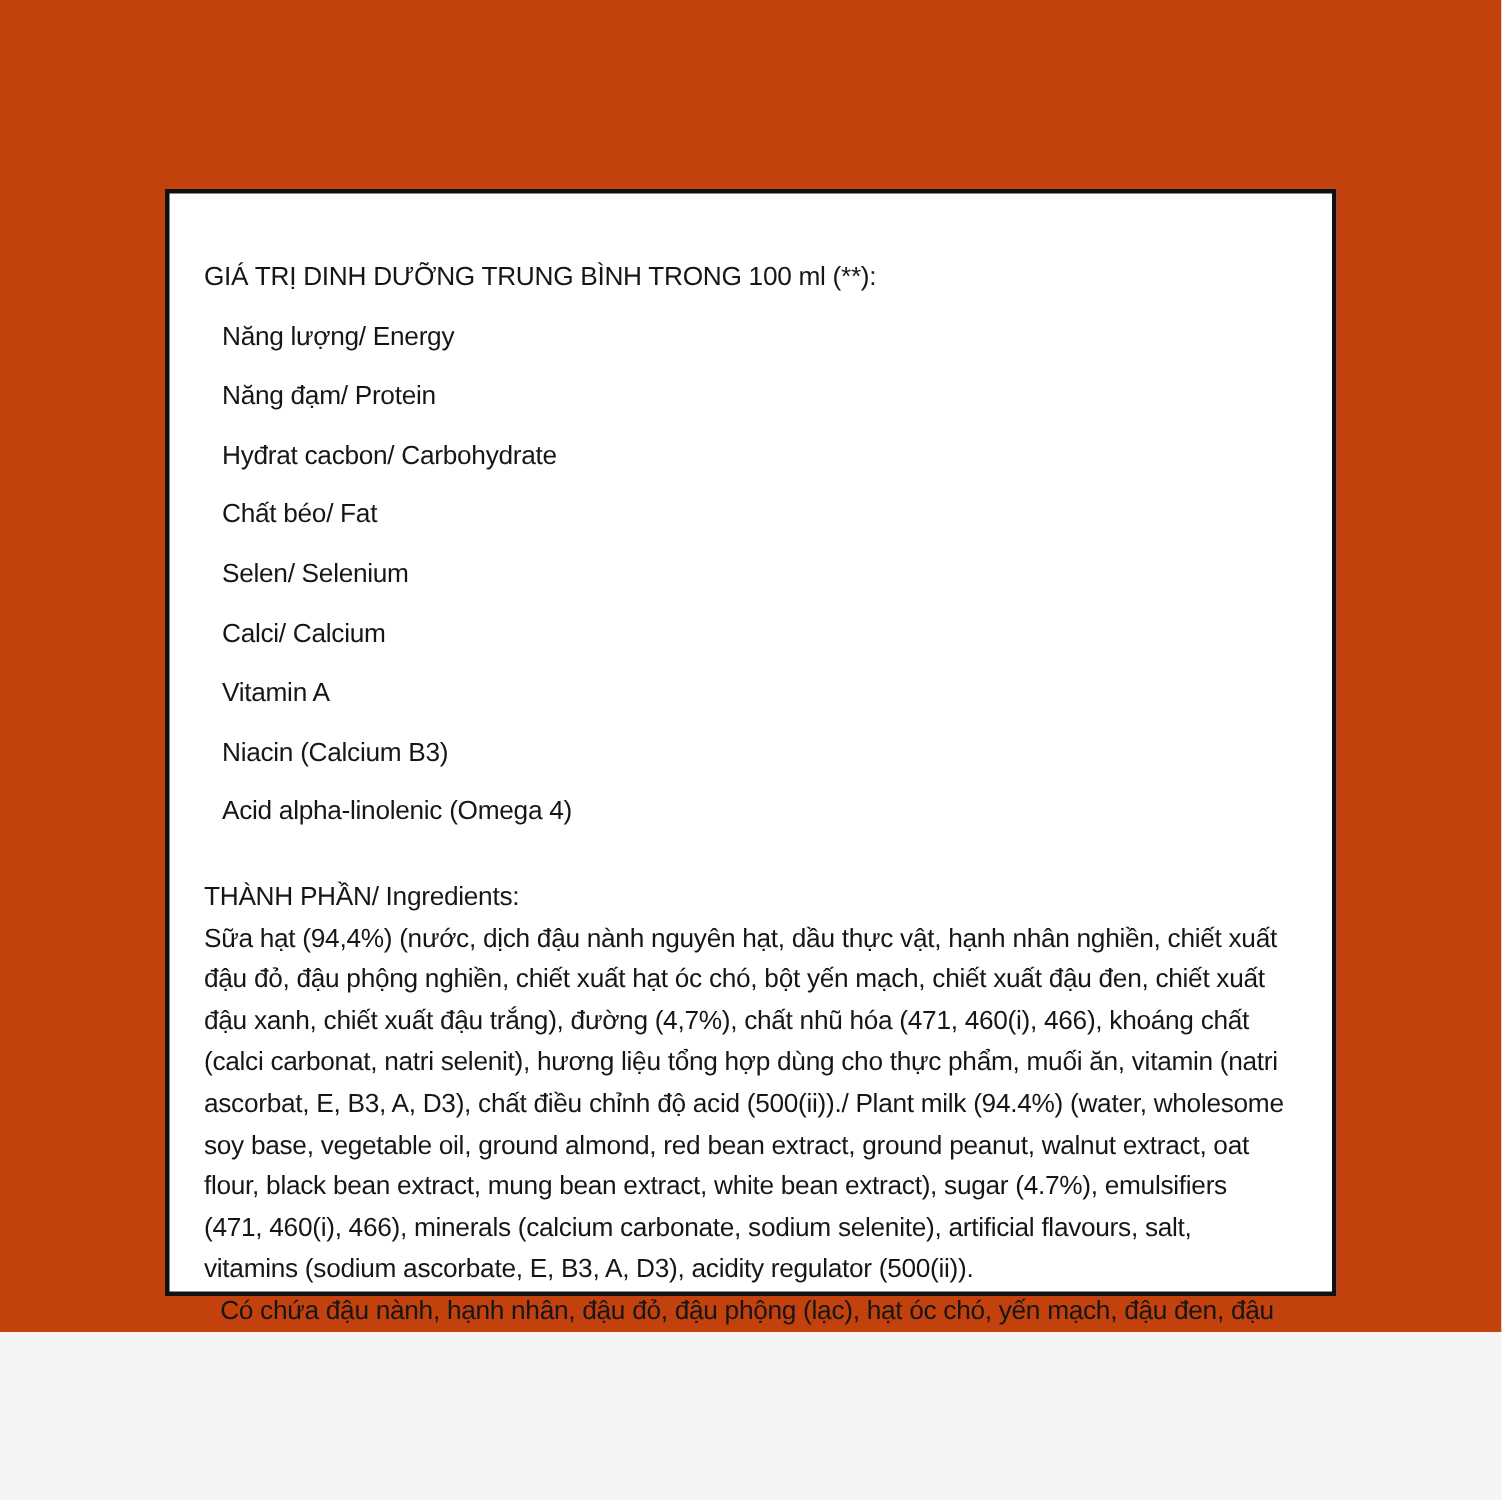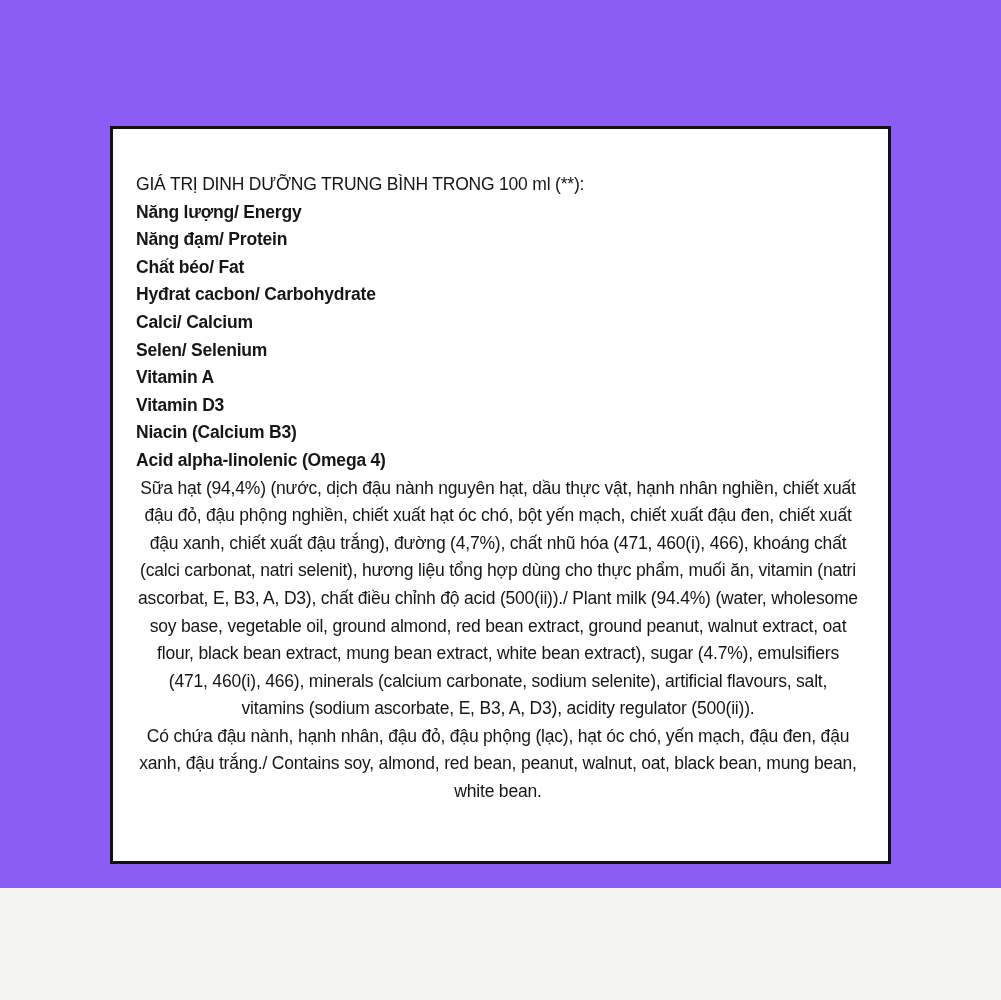--- a/index.html
+++ b/index.html
@@ -7,21 +7,21 @@
     padding: 0;
   }
   body {
     background: #f4f4f3;
     font-family: "Liberation Sans", sans-serif;
   }
   .page {
     position: relative;
     width: 1001px;
     height: 888px;
-    background: #8b5cf6;
+    background: #c2410c;
     overflow: hidden;
   }
   .label-panel {
     position: absolute;
     left: 110px;
     top: 126px;
     width: 781px;
     height: 738px;
     background: #ffffff;
     border: 3px solid #111111;
@@ -33,49 +33,48 @@
     font-size: 17.5px;
     line-height: 27.6px;
     letter-spacing: -0.2px;
     color: #161616;
     margin: 0;
   }
   .nutrition-title {
     margin-bottom: 0;
   }
   .nutrient-row {
-    margin: 0;
-    font-weight: bold;
+    margin: 12px;
   }
   .ingredients-heading {
     margin-top: 29px;
   }
   .ingredients-body {
-    text-align: center;
+    text-align: left;
   }
   .allergen-statement {
     text-align: center;
   }
 </style>
 </head>
 <body>
 
 <div class="page">
   <div class="label-panel">
 
     <p class="txt nutrition-title">GIÁ TRỊ DINH DƯỠNG TRUNG BÌNH TRONG 100 ml (**):</p>
 
     <p class="txt nutrient-row">Năng lượng/ Energy</p>
     <p class="txt nutrient-row">Năng đạm/ Protein</p>
+    <p class="txt nutrient-row">Hyđrat cacbon/ Carbohydrate</p>
     <p class="txt nutrient-row">Chất béo/ Fat</p>
-    <p class="txt nutrient-row">Hyđrat cacbon/ Carbohydrate</p>
+    <p class="txt nutrient-row">Selen/ Selenium</p>
     <p class="txt nutrient-row">Calci/ Calcium</p>
-    <p class="txt nutrient-row">Selen/ Selenium</p>
     <p class="txt nutrient-row">Vitamin A</p>
-    <p class="txt nutrient-row">Vitamin D3</p>
     <p class="txt nutrient-row">Niacin (Calcium B3)</p>
     <p class="txt nutrient-row">Acid alpha-linolenic (Omega 4)</p>
 
+    <p class="txt ingredients-heading">THÀNH PHẦN/ Ingredients:</p>
     <p class="txt ingredients-body">Sữa hạt (94,4%) (nước, dịch đậu nành nguyên hạt, dầu thực vật, hạnh nhân nghiền, chiết xuất đậu đỏ, đậu phộng nghiền, chiết xuất hạt óc chó, bột yến mạch, chiết xuất đậu đen, chiết xuất đậu xanh, chiết xuất đậu trắng), đường (4,7%), chất nhũ hóa (471, 460(i), 466), khoáng chất (calci carbonat, natri selenit), hương liệu tổng hợp dùng cho thực phẩm, muối ăn, vitamin (natri ascorbat, E, B3, A, D3), chất điều chỉnh độ acid (500(ii))./ Plant milk (94.4%) (water, wholesome soy base, vegetable oil, ground almond, red bean extract, ground peanut, walnut extract, oat flour, black bean extract, mung bean extract, white bean extract), sugar (4.7%), emulsifiers (471, 460(i), 466), minerals (calcium carbonate, sodium selenite), artificial flavours, salt, vitamins (sodium ascorbate, E, B3, A, D3), acidity regulator (500(ii)).</p>
     <p class="txt allergen-statement">Có chứa đậu nành, hạnh nhân, đậu đỏ, đậu phộng (lạc), hạt óc chó, yến mạch, đậu đen, đậu xanh, đậu trắng./ Contains soy, almond, red bean, peanut, walnut, oat, black bean, mung bean, white bean.</p>
 
   </div>
 </div>
 
 </body></html>

